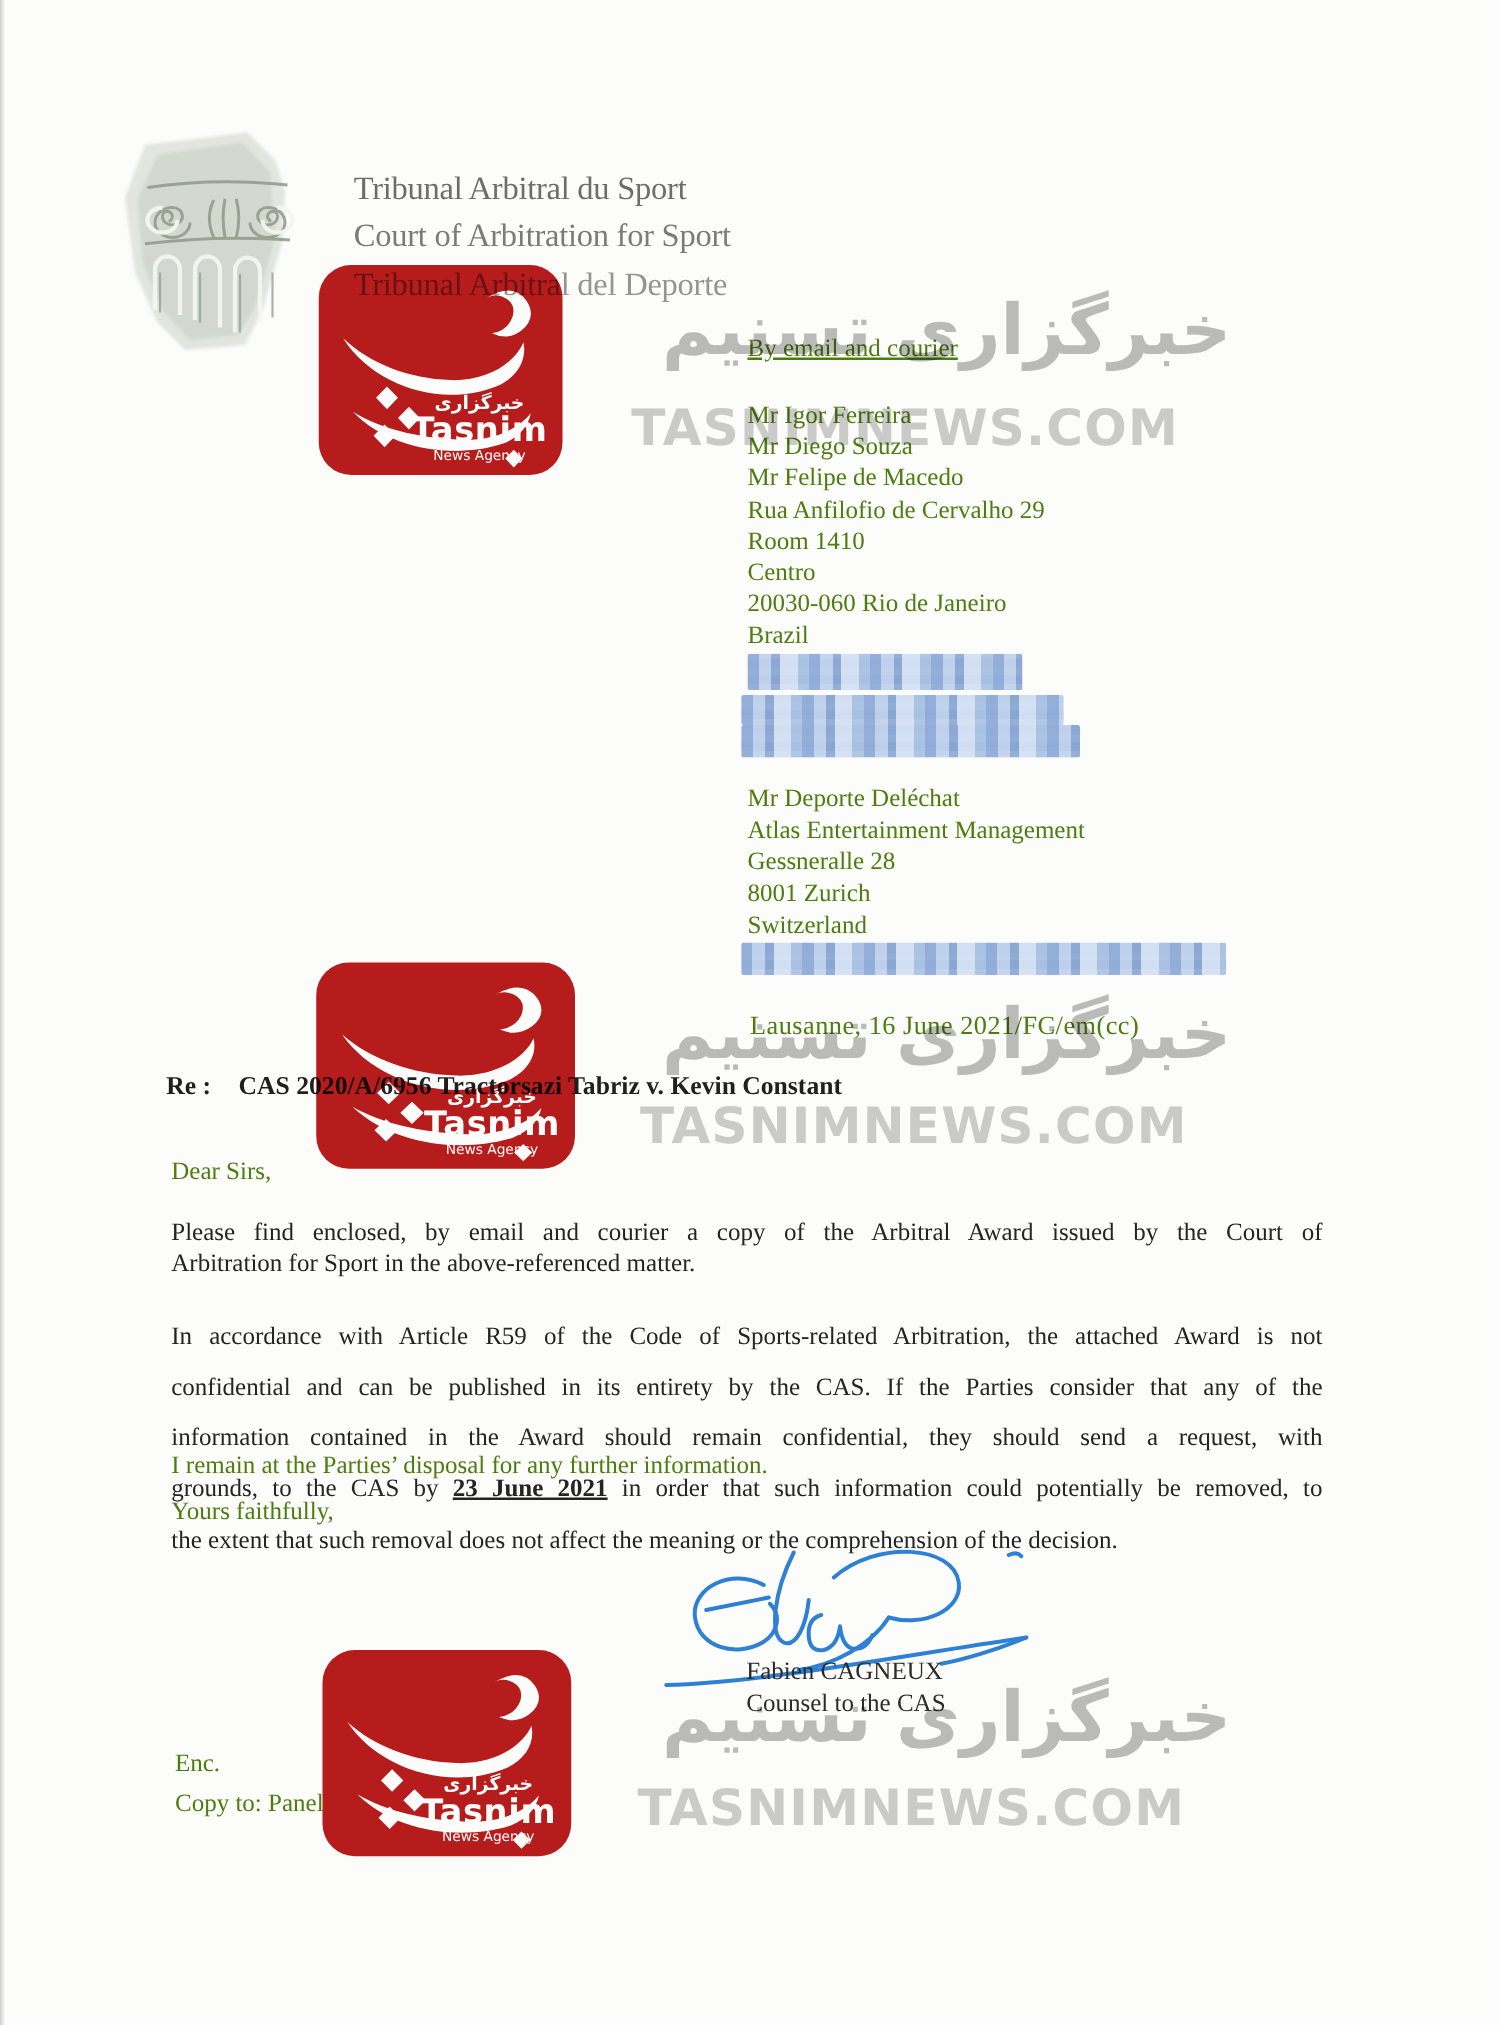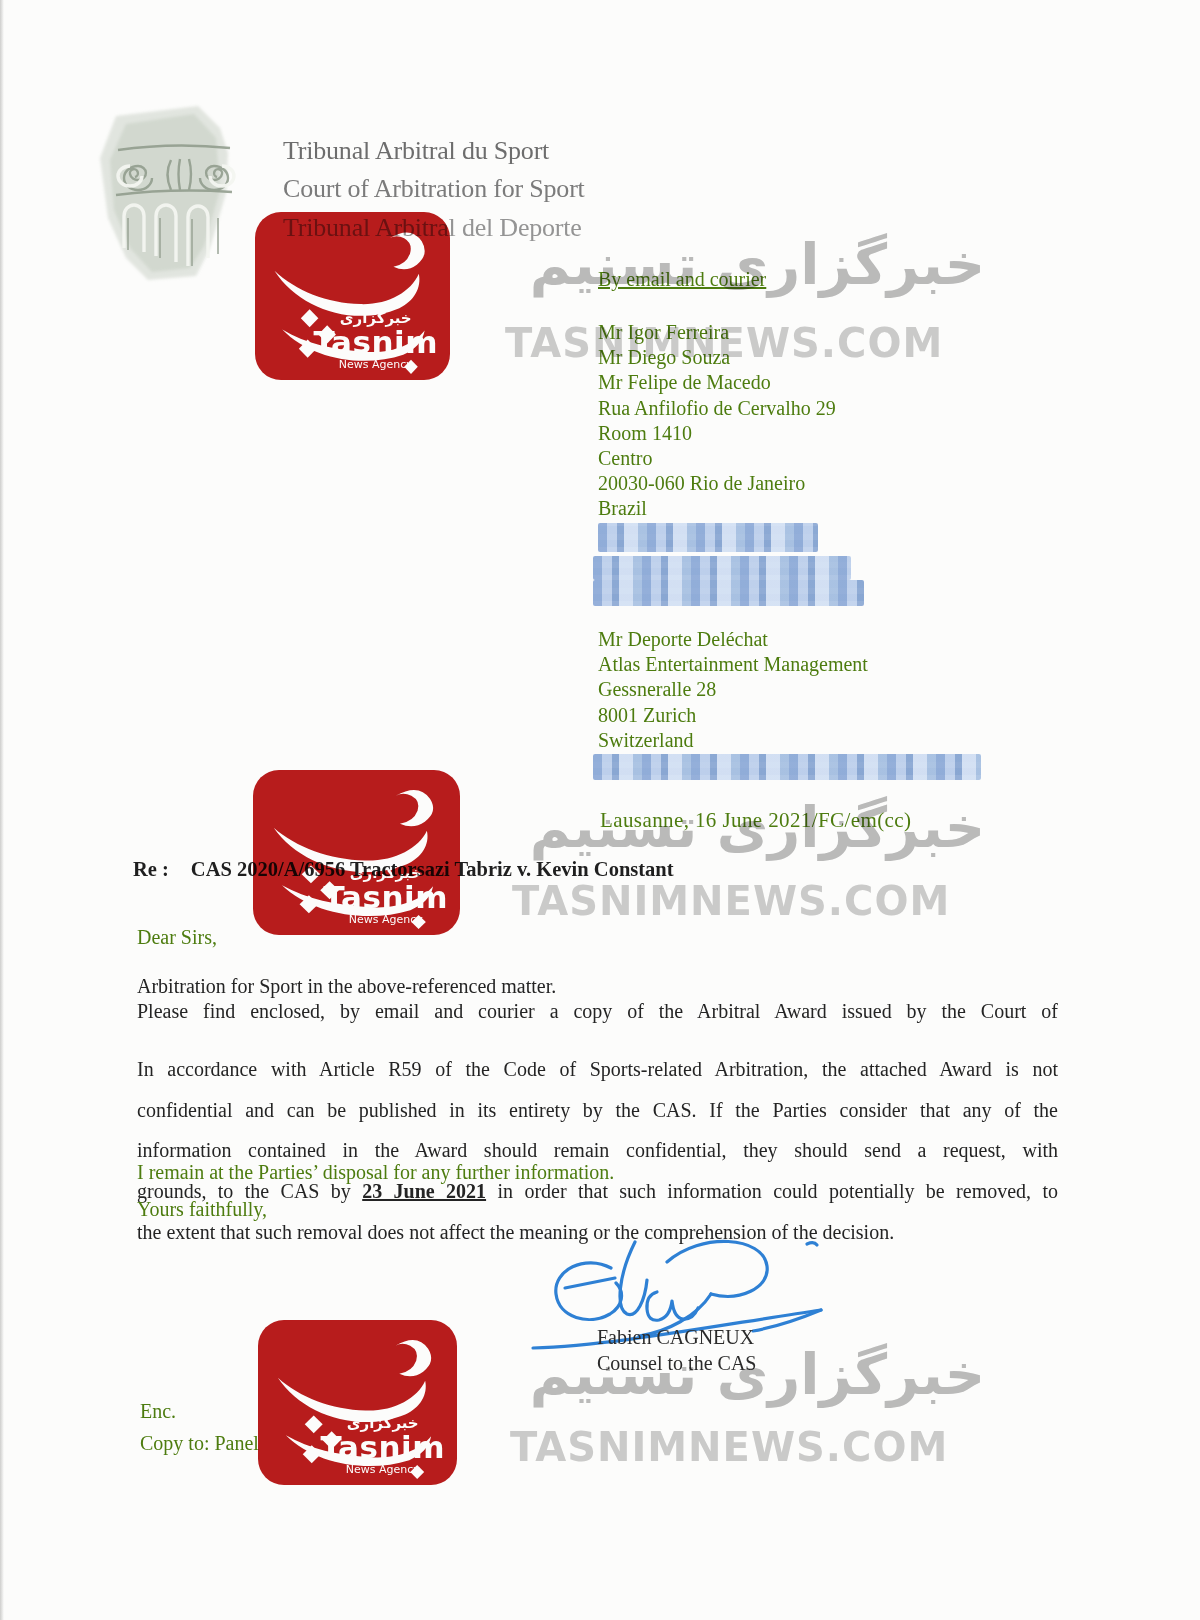--- a/index.html
+++ b/index.html
@@ -38,21 +38,21 @@
   .bold-ul{font-weight:bold;text-decoration:underline;}
   .sig-name{position:absolute;left:597px;top:1324px;font-size:20px;line-height:26px;color:#2b2b2b;}
 
   
   .wm{position:absolute;inset:0;mix-blend-mode:multiply;pointer-events:none;z-index:10;}
   .wm-badge{position:absolute;background:#b91c1c;border-radius:26px;}
   .badge-cal{position:absolute;left:0;top:0;width:100%;height:100%;}
   .badge-text{position:absolute;right:12px;bottom:9px;text-align:center;color:#ffffff;
     font-family:"DejaVu Sans","Liberation Sans",sans-serif;line-height:1.06;}
   .bt-fa{font-size:15px;font-weight:bold;}
-  .bt-en{font-size:31px;font-weight:bold;letter-spacing:.5px;}
+  .bt-en{font-size:27px;font-weight:bold;letter-spacing:.5px;}
   .bt-sub{font-size:11px;}
   .wm-fa{position:absolute;right:215px;direction:rtl;white-space:nowrap;
     font-family:"DejaVu Sans","Liberation Sans",sans-serif;font-weight:bold;
     font-size:56px;color:#bcbcbc;}
   .wm-site{position:absolute;white-space:nowrap;
     font-family:"DejaVu Sans","Liberation Sans",sans-serif;font-weight:bold;
     font-size:40px;letter-spacing:1px;color:#cdcdcd;}
 </style>
 </head>
 <body>
@@ -125,22 +125,22 @@
 
   <div class="txt" style="left:600px;top:808px;font-size:21px;letter-spacing:.4px;">Lausanne, 16 June 2021/FC/em(cc)</div>
 
   <div class="re-line">
     <span>Re :</span><span class="re-subject">CAS 2020/A/6956 Tractorsazi Tabriz v. Kevin Constant</span>
   </div>
 
   <div class="txt" style="left:137px;top:926px;">Dear Sirs,</div>
 
   <div class="para p1" style="top:974px;">
+    <div class="ln jl">Please find enclosed, by email and courier a copy of the Arbitral Award issued by the Court of</div>
     <div class="ln jl-last">Arbitration for Sport in the above-referenced matter.</div>
-    <div class="ln jl">Please find enclosed, by email and courier a copy of the Arbitral Award issued by the Court of</div>
   </div>
 
   <div class="para p2" style="top:1040px;">
     <div class="ln jl">In accordance with Article R59 of the Code of Sports-related Arbitration, the attached Award is not</div>
     <div class="ln jl">confidential and can be published in its entirety by the CAS. If the Parties consider that any of the</div>
     <div class="ln jl">information contained in the Award should remain confidential, they should send a request, with</div>
     <div class="ln jl"><span>grounds, to the CAS by </span><span class="bold-ul">23 June 2021</span><span> in order that such information could potentially be removed, to</span></div>
     <div class="ln jl-last">the extent that such removal does not affect the meaning or the comprehension of the decision.</div>
   </div>
 

